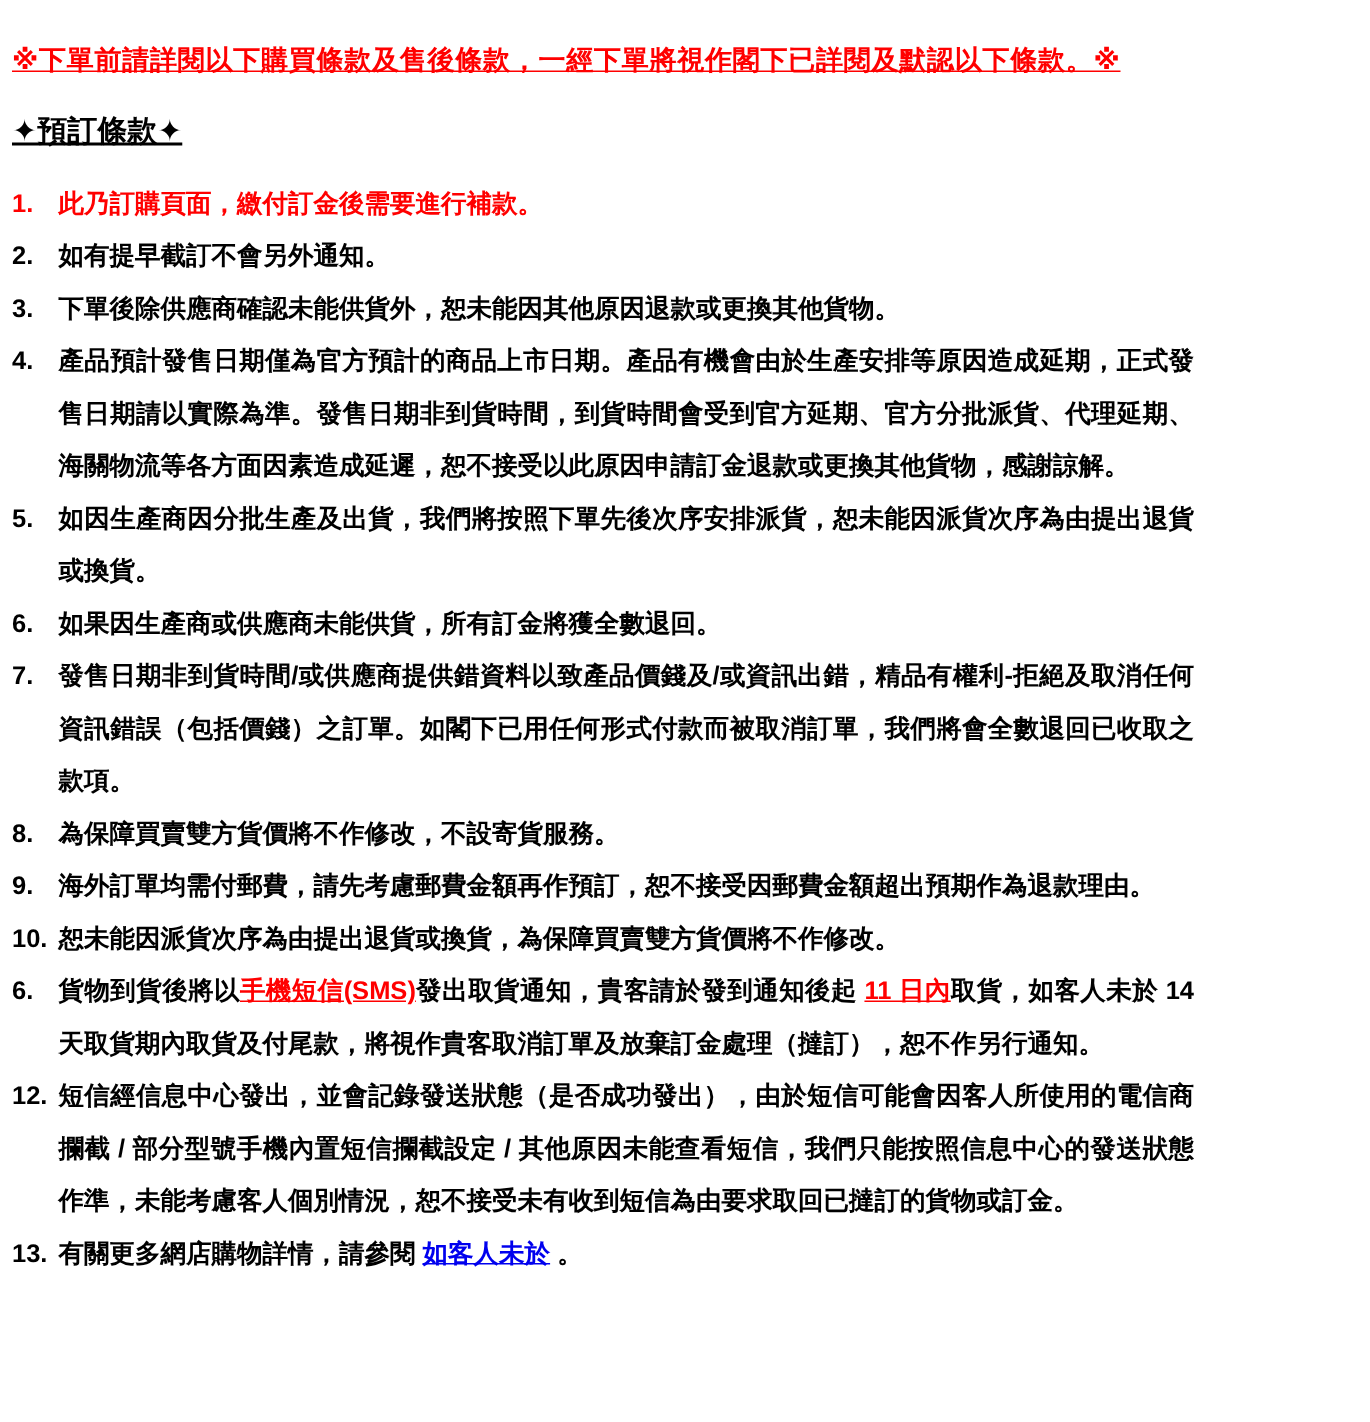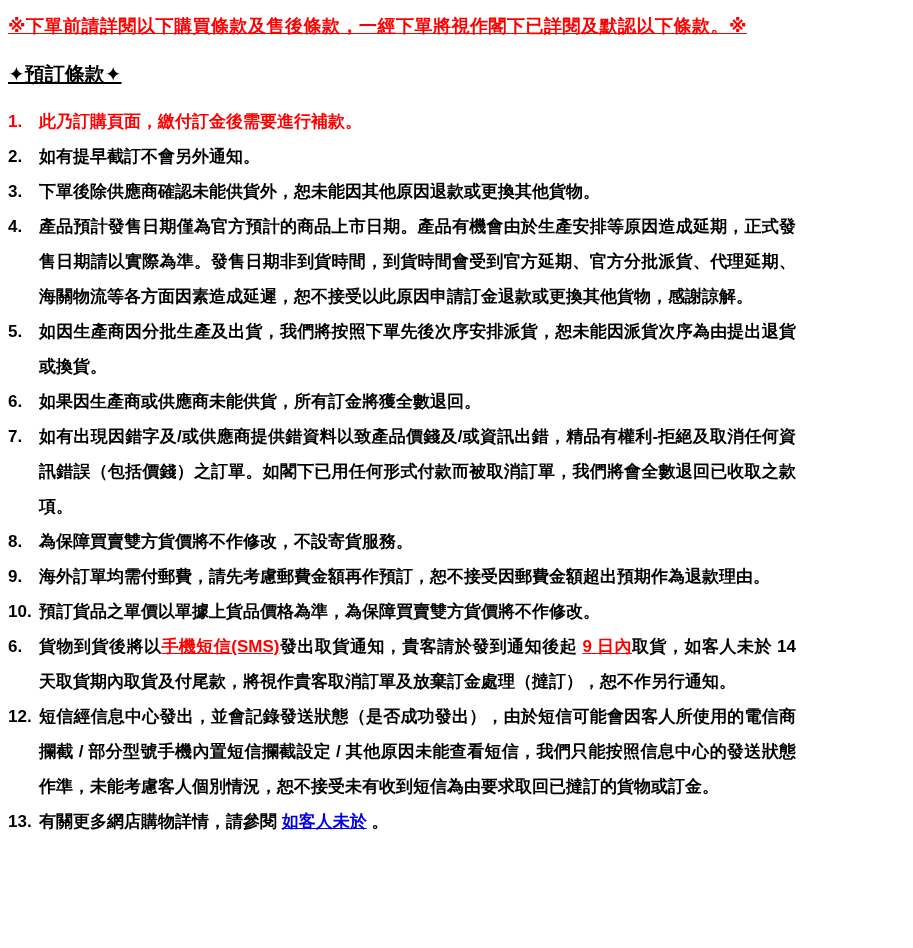--- a/index.html
+++ b/index.html
@@ -15,21 +15,21 @@
     background: var(--bg);
   }
   body {
     font-family: "Liberation Sans", "DejaVu Sans", sans-serif;
     font-weight: bold;
     color: var(--text);
   }
   .page {
     width: 804px;
     min-height: 948px;
-    padding: 12px 8px 10px 8px;
+    padding: 26px 8px 10px 8px;
     background: var(--bg);
   }
   .notice {
     color: var(--red);
     text-decoration: underline;
     font-size: 18px;
     line-height: 28px;
     margin-bottom: 22px;
     letter-spacing: 0.5px;
   }
@@ -95,37 +95,37 @@
       <div class="term-item">
         <span class="term-num">5.</span>
         <span class="term-text">如因生產商因分批生產及出貨，我們將按照下單先後次序安排派貨，恕未能因派貨次序為由提出退貨或換貨。</span>
       </div>
       <div class="term-item">
         <span class="term-num">6.</span>
         <span class="term-text">如果因生產商或供應商未能供貨，所有訂金將獲全數退回。</span>
       </div>
       <div class="term-item">
         <span class="term-num">7.</span>
-        <span class="term-text">如有出現因錯字及/或供應商提供錯資料以致產品價錢及/或資訊出錯，精品有權利-拒絕及取消任何資訊錯誤（包括價錢）之訂單。如閣下已用任何形式付款而被取消訂單，我們將會全數退回已收取之款項。</span>
+        <span class="term-text">發售日期非到貨時間/或供應商提供錯資料以致產品價錢及/或資訊出錯，精品有權利-拒絕及取消任何資訊錯誤（包括價錢）之訂單。如閣下已用任何形式付款而被取消訂單，我們將會全數退回已收取之款項。</span>
       </div>
       <div class="term-item">
         <span class="term-num">8.</span>
         <span class="term-text">為保障買賣雙方貨價將不作修改，不設寄貨服務。</span>
       </div>
       <div class="term-item">
         <span class="term-num">9.</span>
         <span class="term-text">海外訂單均需付郵費，請先考慮郵費金額再作預訂，恕不接受因郵費金額超出預期作為退款理由。</span>
       </div>
       <div class="term-item">
         <span class="term-num">10.</span>
-        <span class="term-text">預訂貨品之單價以單據上貨品價格為準，為保障買賣雙方貨價將不作修改。</span>
+        <span class="term-text">恕未能因派貨次序為由提出退貨或換貨，為保障買賣雙方貨價將不作修改。</span>
       </div>
       <div class="term-item">
         <span class="term-num">6.</span>
-        <span class="term-text">貨物到貨後將以<span class="red underline">手機短信(SMS)</span>發出取貨通知，貴客請於發到通知後起 <span class="red underline">9 日內</span>取貨，如客人未於 14 天取貨期內取貨及付尾款，將視作貴客取消訂單及放棄訂金處理（撻訂），恕不作另行通知。</span>
+        <span class="term-text">貨物到貨後將以<span class="red underline">手機短信(SMS)</span>發出取貨通知，貴客請於發到通知後起 <span class="red underline">11 日內</span>取貨，如客人未於 14 天取貨期內取貨及付尾款，將視作貴客取消訂單及放棄訂金處理（撻訂），恕不作另行通知。</span>
       </div>
       <div class="term-item">
         <span class="term-num">12.</span>
         <span class="term-text">短信經信息中心發出，並會記錄發送狀態（是否成功發出），由於短信可能會因客人所使用的電信商攔截 / 部分型號手機內置短信攔截設定 / 其他原因未能查看短信，我們只能按照信息中心的發送狀態作準，未能考慮客人個別情況，恕不接受未有收到短信為由要求取回已撻訂的貨物或訂金。</span>
       </div>
       <div class="term-item">
         <span class="term-num">13.</span>
         <span class="term-text">有關更多網店購物詳情，請參閱 <a href="#" class="link">如客人未於</a> 。</span>
       </div>
     </div>

